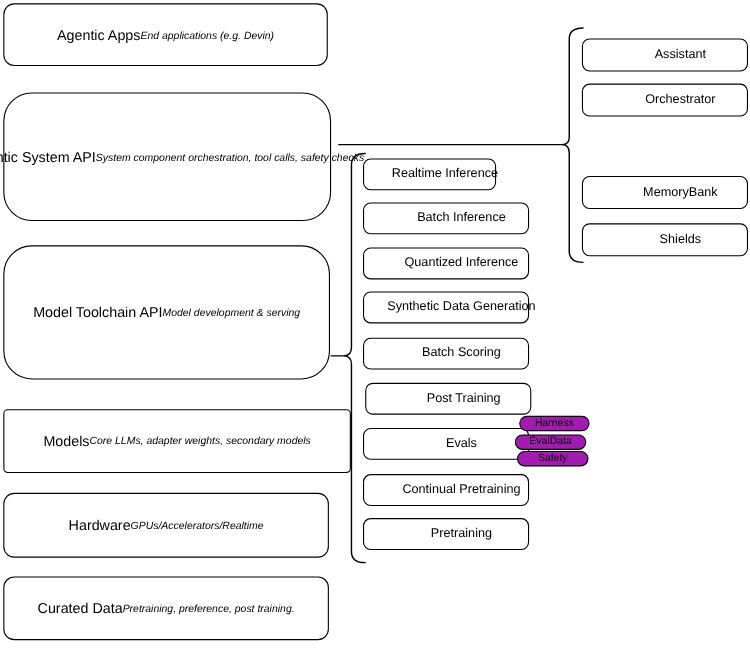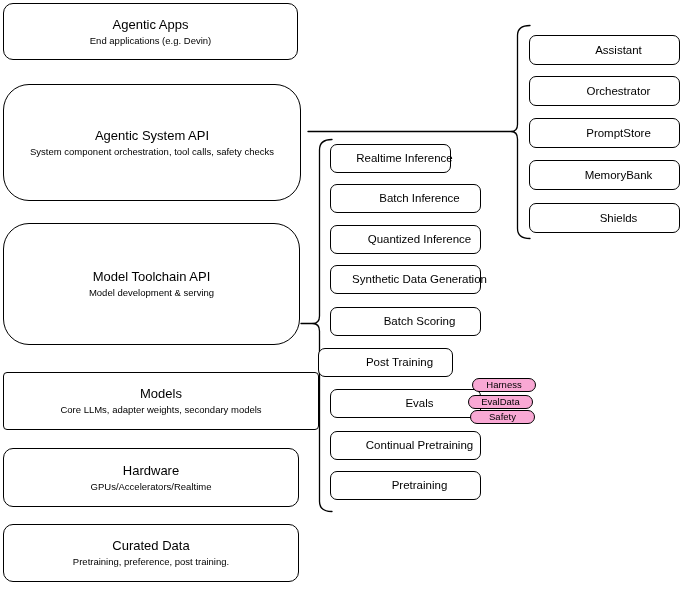--- a/index.html
+++ b/index.html
@@ -22,36 +22,36 @@
     width: 682px; height: 591px;
     pointer-events: none;
   }
   
   .lbox {
     position: absolute;
     box-sizing: border-box;
     background: #ffffff;
     border: 1.2px solid #000000;
     display: flex;
-    flex-direction: column;
     align-items: center;
     justify-content: center;
     text-align: center;
     z-index: 2;
   }
   .lbox .t {
     font-size: 13px;
     line-height: 16px;
     white-space: nowrap;
   }
   .lbox .s {
     font-size: 9.5px;
     line-height: 12px;
     margin-top: 2px;
     white-space: nowrap;
+    font-style: italic;
   }
   
   .sbox {
     position: absolute;
     box-sizing: border-box;
     background: #ffffff;
     border: 1.2px solid #000000;
     border-radius: 7px;
     display: flex;
     align-items: center;
@@ -60,21 +60,21 @@
     font-size: 11.5px;
     line-height: 13px;
     z-index: 2;
     white-space: nowrap;
     padding-left: 28px;
   }
   
   .pill {
     position: absolute;
     box-sizing: border-box;
-    background: #f9a8d4;
+    background: #a21caf;
     border: 1.2px solid #000000;
     border-radius: 7px;
     display: flex;
     align-items: center;
     justify-content: center;
     font-size: 9.5px;
     line-height: 10px;
     z-index: 4;
     white-space: nowrap;
   }
@@ -129,21 +129,21 @@
   </div>
   <div class="sbox" style="left:330px;top:225px;width:151px;height:29px">
     <span>Quantized Inference</span>
   </div>
   <div class="sbox" style="left:330px;top:265px;width:151px;height:29px">
     <span>Synthetic Data Generation</span>
   </div>
   <div class="sbox" style="left:330px;top:307px;width:151px;height:29px">
     <span>Batch Scoring</span>
   </div>
-  <div class="sbox" style="left:318px;top:348px;width:135px;height:29px">
+  <div class="sbox" style="left:332px;top:348px;width:151px;height:29px">
     <span>Post Training</span>
   </div>
   <div class="sbox" style="left:330px;top:389px;width:151px;height:29px">
     <span>Evals</span>
   </div>
   <div class="sbox" style="left:330px;top:431px;width:151px;height:29px">
     <span>Continual Pretraining</span>
   </div>
   <div class="sbox" style="left:330px;top:471px;width:151px;height:29px">
     <span>Pretraining</span>
@@ -158,23 +158,20 @@
   <div class="pill" style="left:470px;top:410px;width:65px;height:14px">
     <span>Safety</span>
   </div>
 
   <div class="sbox" style="left:529px;top:35px;width:151px;height:30px">
     <span>Assistant</span>
   </div>
   <div class="sbox" style="left:529px;top:76px;width:151px;height:30px">
     <span>Orchestrator</span>
   </div>
-  <div class="sbox" style="left:529px;top:118px;width:151px;height:30px">
-    <span>PromptStore</span>
-  </div>
   <div class="sbox" style="left:529px;top:160px;width:151px;height:30px">
     <span>MemoryBank</span>
   </div>
   <div class="sbox" style="left:529px;top:203px;width:151px;height:30px">
     <span>Shields</span>
   </div>
 
 </div>
 
 </body></html>

